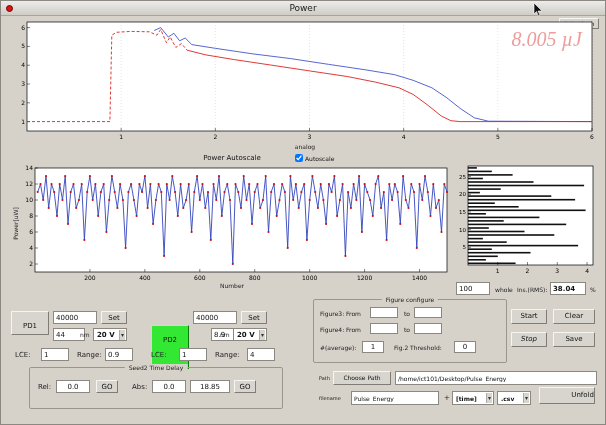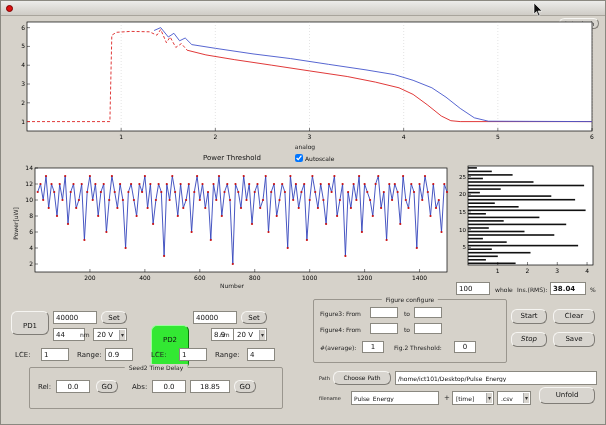--- a/index.html
+++ b/index.html
@@ -20,21 +20,21 @@
     position:absolute;left:0;right:0;top:2px;text-align:center;
     font-size:9px;color:#222;
   }
   .close-dot{
     position:absolute;left:5px;top:4px;width:7px;height:7px;border-radius:50%;
     background:#dd1111;border:1px solid #7a0000;box-sizing:border-box;
   }
   .btn{
     background:#d8d5cf;
     border:1px solid;border-color:#f6f5f2 #7f7c76 #7f7c76 #f6f5f2;
-    border-radius:6px;text-align:center;font-size:7px;color:#111;
+    border-radius:1px;text-align:center;font-size:7px;color:#111;
     box-sizing:border-box;line-height:12px;cursor:default;
     padding:0;
   }
   .field{
     background:#fff;border:1px solid #8a8880;box-sizing:border-box;
     font-size:7px;font-family:"DejaVu Sans",sans-serif;padding:0 2px;color:#111;
   }
   input.field{outline:none;}
   .lbl{font-size:7px;color:#222;}
   .tiny{font-size:6px;}
@@ -42,21 +42,21 @@
   .groupbox{
     position:absolute;border:1px solid #9a968e;border-radius:2px;
   }
   .groupbox .gb-title{
     position:absolute;top:-4px;left:50%;transform:translateX(-50%);
     background:#d6d2ca;padding:0 4px;font-size:6px;color:#222;white-space:nowrap;
   }
   .select{
     background:#fff;border:1px solid #8a8880;box-sizing:border-box;
     display:flex;align-items:center;justify-content:space-between;
-    font-size:7px;padding:0 1px 0 3px;
+    font-size:7px;padding:0 1px 0 3px;font-weight:bold;
   }
   .sel-arrow{
     font-size:6px;color:#333;background:#d8d5cf;border-left:1px solid #aaa;
     padding:0 1px;line-height:10px;
   }
   .plot-panel{position:absolute;}
   .plot-title{position:absolute;left:0;right:0;text-align:center;font-size:7px;color:#111;}
   svg text{font-family:"DejaVu Sans",sans-serif;fill:#000;}
   .annot-current{
     position:absolute;right:18px;top:10px;
@@ -76,20 +76,21 @@
   }
   .autoscale{position:absolute;display:flex;align-items:center;gap:2px;font-size:6px;}
   .autoscale input{width:8px;height:8px;margin:0;}
   .cursor-icon{position:absolute;left:532px;top:2px;width:10px;height:14px;}
 </style>
 </head>
 <body>
 
 <div class="titlebar">
   <span class="close-dot"></span>
+  <span class="title">Power</span>
 </div>
 
 <svg class="cursor-icon" viewBox="0 0 10 14">
   <polygon points="1,0 1,11 3.5,8.5 5.5,13 7,12.2 5,8 9,8" fill="#111" stroke="#fff" stroke-width="0.6"></polygon>
 </svg>
 
 <div class="btn abs" style="left:558px;top:17px;width:40px;height:11px;line-height:10px;font-size:6px;">Autoglyph</div>
 
 <div class="plot-panel" style="left:9px;top:17px;width:590px;height:132px;">
   <div id="top-plot"><svg width="588" height="126" xmlns="http://www.w3.org/2000/svg">
@@ -121,25 +122,26 @@
         <line x1="17" y1="47.22413793103449" x2="20" y2="47.22413793103449" stroke="#000" stroke-width="0.5"></line>
         <text x="15" y="49.22413793103449" font-size="6" text-anchor="end">4</text>
         <line x1="17" y1="28.43103448275862" x2="20" y2="28.43103448275862" stroke="#000" stroke-width="0.5"></line>
         <text x="15" y="30.43103448275862" font-size="6" text-anchor="end">5</text>
         <line x1="17" y1="9.637931034482762" x2="20" y2="9.637931034482762" stroke="#000" stroke-width="0.5"></line>
         <text x="15" y="11.637931034482762" font-size="6" text-anchor="end">6</text>
         <polyline points="17.0,103.6 99.9,103.6 101.8,17.2 106.5,14.3 120.6,13.4 139.4,13.8 146.9,17.2 150.7,11.5 156.4,24.7 160.1,19.0 165.8,29.4 171.4,25.6 177.1,32.2" fill="none" stroke="#dd2222" stroke-width="0.9" stroke-dasharray="3,2"></polyline>
         <polyline points="177.1,32.2 195.9,36.9 224.2,41.6 261.8,47.2 299.5,52.9 337.2,58.5 365.4,64.1 389.0,69.8 403.1,76.4 417.2,86.7 431.3,98.0 440.8,102.7 450.2,103.6 582.0,103.6" fill="none" stroke="#dd2222" stroke-width="0.9"></polyline>
         <polyline points="144.1,12.5 150.7,9.6 158.3,19.0 163.9,15.3 169.6,22.8 175.2,20.0 181.8,26.6 205.3,30.3 243.0,35.9 280.7,40.6 318.3,46.3 356.0,51.9 384.3,56.6 403.1,62.3 421.9,69.8 436.0,79.2 450.2,90.4 464.3,99.8 478.4,103.2 582.0,103.6" fill="none" stroke="#4455cc" stroke-width="0.9"></polyline>
       </svg></div>
+  <div class="annot-current">8.005 µJ</div>
   <div class="xlabel">analog</div>
 </div>
 
 <div class="plot-panel" style="left:8px;top:152px;width:446px;height:138px;">
-  <div class="plot-title" style="top:1px;">Power Threshold</div>
+  <div class="plot-title" style="top:1px;">Power Autoscale</div>
   <label class="autoscale" style="left:286px;top:1px;">
     <input type="checkbox" checked="" style="">
     <span>Autoscale</span>
   </label>
   <div id="power-evolution-plot" style="position:absolute;left:2px;top:11px;"><svg width="442" height="122" xmlns="http://www.w3.org/2000/svg">
         <rect x="24" y="4" width="412" height="104" fill="#fff" stroke="#000" stroke-width="0.7"></rect>
         <line x1="78.93333333333334" y1="108" x2="78.93333333333334" y2="105" stroke="#000" stroke-width="0.5"></line>
         <text x="78.93333333333334" y="116" font-size="6" text-anchor="middle">200</text>
         <line x1="133.86666666666667" y1="108" x2="133.86666666666667" y2="105" stroke="#000" stroke-width="0.5"></line>
         <text x="133.86666666666667" y="116" font-size="6" text-anchor="middle">400</text>
@@ -450,13 +452,13 @@
 <input class="field abs" style="left: 350px; top: 390px; width: 88px; height: 14px; font-size: 6px;" value="Pulse_Energy">
 <span class="lbl abs" style="left:443px;top:393px;">+</span>
 <div class="select abs" style="left:451px;top:390px;width:42px;height:14px;font-size:6px;">
   <span>[time]</span>
   <span class="sel-arrow">▾</span>
 </div>
 <div class="select abs" style="left:496px;top:390px;width:34px;height:14px;font-size:6px;">
   <span>.csv</span>
   <span class="sel-arrow">▾</span>
 </div>
-<div class="btn abs" style="left:538px;top:386px;width:56px;height:17px;line-height:15px;">Unfold</div>
+<div class="btn abs" style="left:538px;top:386px;width:56px;height:17px;line-height:15px;text-align:right;">Unfold</div>
 
 </body></html>

